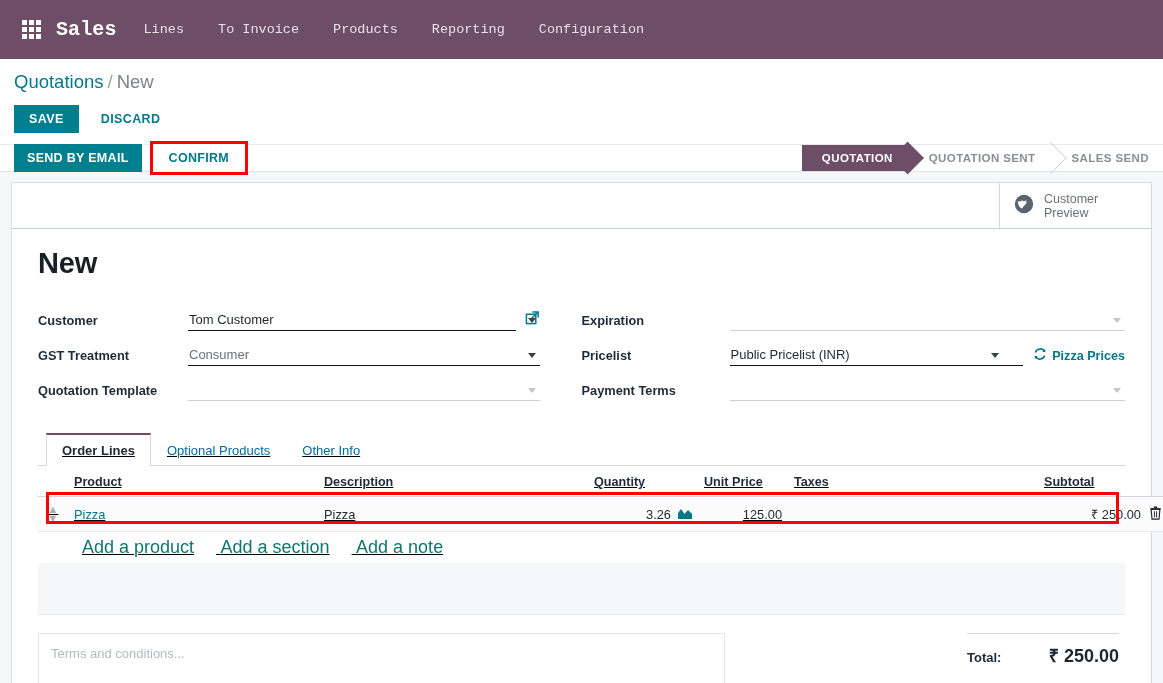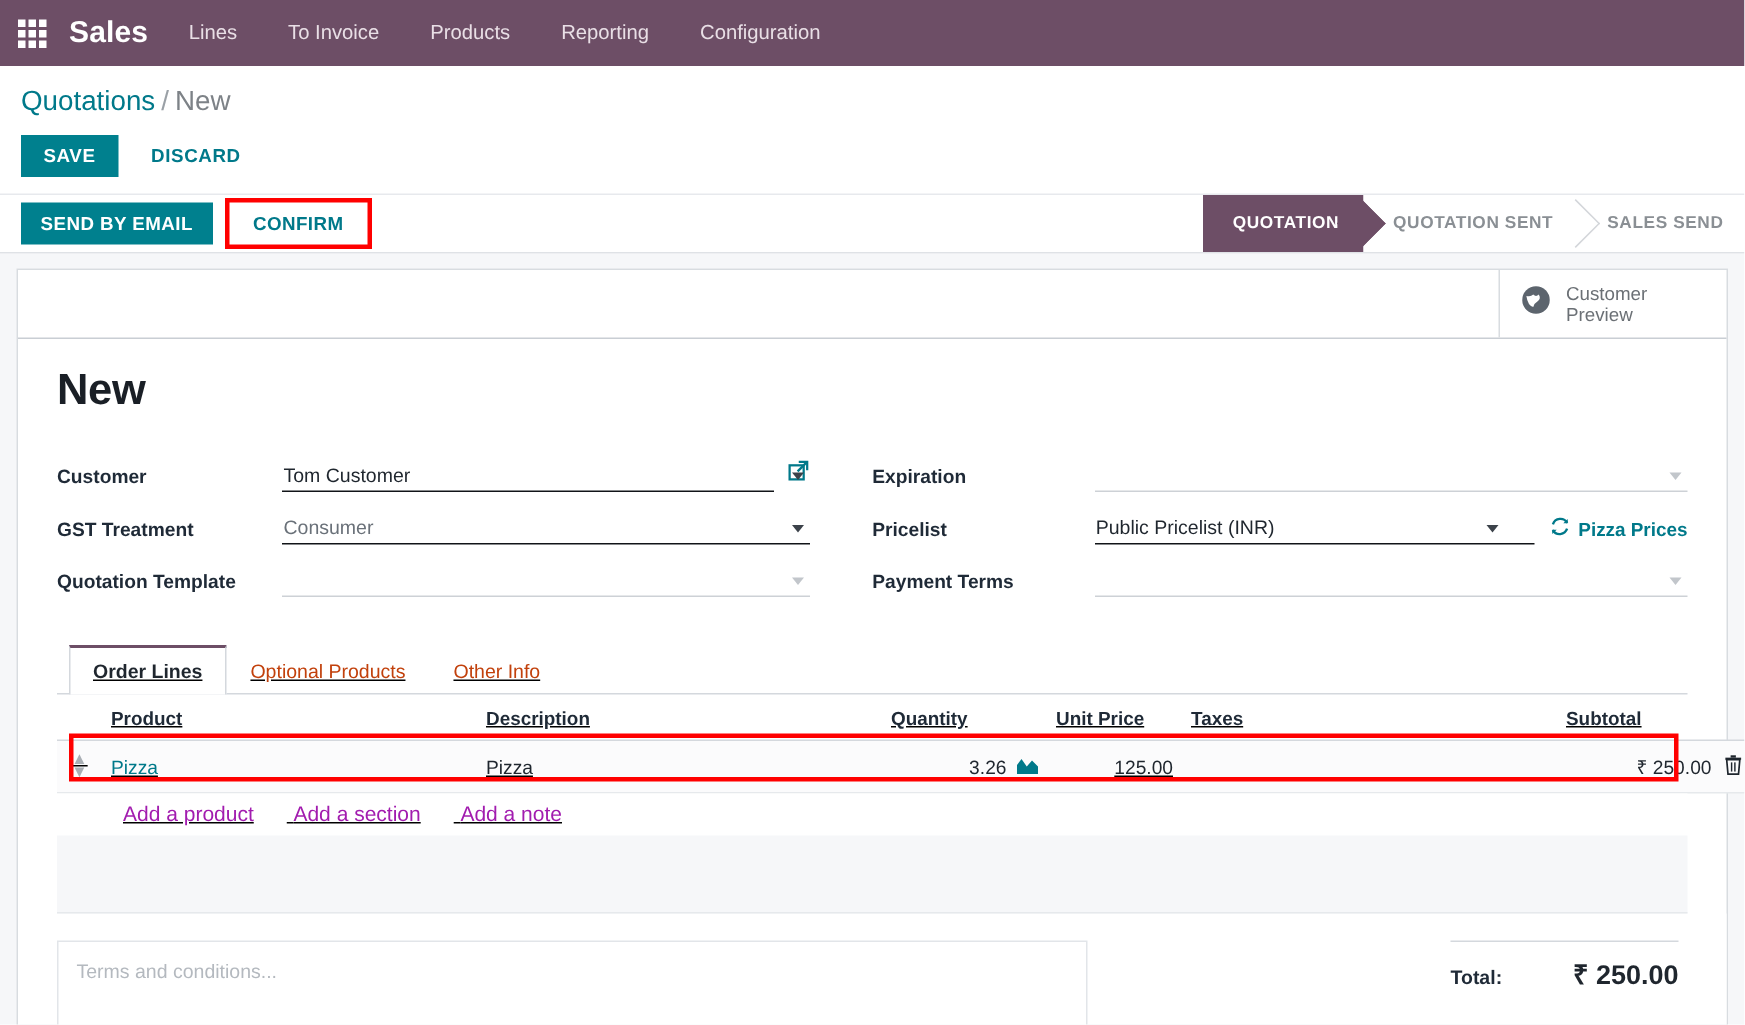--- a/index.html
+++ b/index.html
@@ -5,25 +5,26 @@
   * { box-sizing: border-box; margin: 0; padding: 0; }
   html, body {
     width: 1163px; height: 683px;
     font-family: "Liberation Sans", sans-serif;
     background: #ffffff;
     overflow: hidden;
   }
 
   
   .navbar {
-    height: 44px;
+    height: 59px;
     background: #6d4e66;
     display: flex;
     align-items: center;
-    padding: 0 0 0 8px;
+    padding: 0 0 0 18px;
+    font-family: Liberation Mono, monospace;
   }
   .apps-grid {
     width: 26px; height: 26px;
     display: grid;
     grid-template-columns: repeat(3, 5px);
     grid-template-rows: repeat(3, 5px);
     gap: 2px;
     justify-content: center;
     align-content: center;
     margin-right: 6px;
@@ -86,21 +87,21 @@
   }
 
   
   .statusbar-row {
     display: flex;
     align-items: center;
     justify-content: space-between;
     border-top: 1px solid #e7e9ed;
     border-bottom: 1px solid #dfe2e6;
     background: #ffffff;
-    height: 40px;
+    height: 28px;
     padding-left: 14px;
     position: relative;
   }
   .sb-left { display: flex; align-items: center; height: 100%; }
   .btn-email {
     background: #00808e;
     color: #ffffff;
     border: none;
     font-size: 12.5px;
     font-weight: bold;
@@ -284,21 +285,21 @@
 
   
   .notebook { margin-top: 22px; text-decoration: underline; }
   .nb-tabs {
     display: flex;
     border-bottom: 1px solid #d4d8dd;
     padding-left: 8px;
   }
   .nb-tab {
     font-size: 13px;
-    color: #c2410c;
+    color: #0369a1;
     padding: 9px 15px 8px 15px;
     border: 1px solid transparent;
     border-bottom: none;
     margin-bottom: -1px;
     cursor: pointer;
     background: transparent;
     white-space: nowrap;
   }
   .nb-tab.active {
     color: #1f262e;
@@ -352,22 +353,22 @@
   
   .row-annotation {
     position: absolute;
     border: 3px solid #ff0000;
     pointer-events: none;
     z-index: 6;
   }
 
   .add-links { padding: 5px 6px 5px 44px; background: #ffffff; }
   .add-link {
-    color: #a21caf;
-    font-size: 14px;
+    color: #0f766e;
+    font-size: 18px;
     margin-right: 22px;
     cursor: pointer;
     text-align: right;
   }
   .lines-filler { height: 52px; background: #f6f7f9; border-bottom: 1px solid #e6e9ec; }
 
   
   .sheet-footer { display: flex; padding: 18px 26px 0 26px; background: #ffffff; }
   .terms-box { flex: 0 0 687px; }
   .terms-area {

